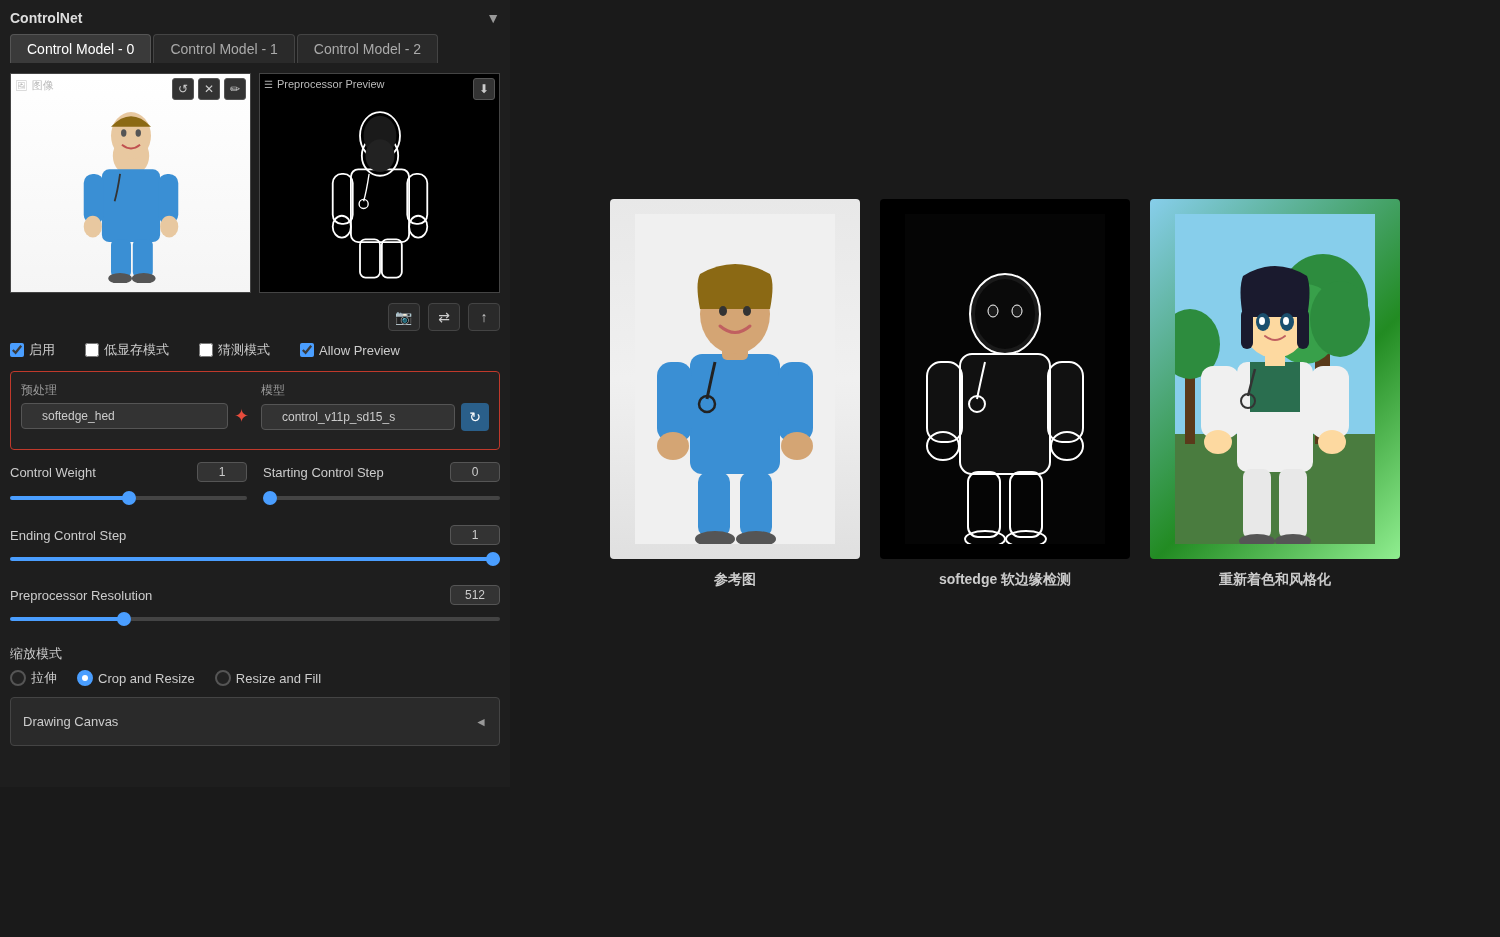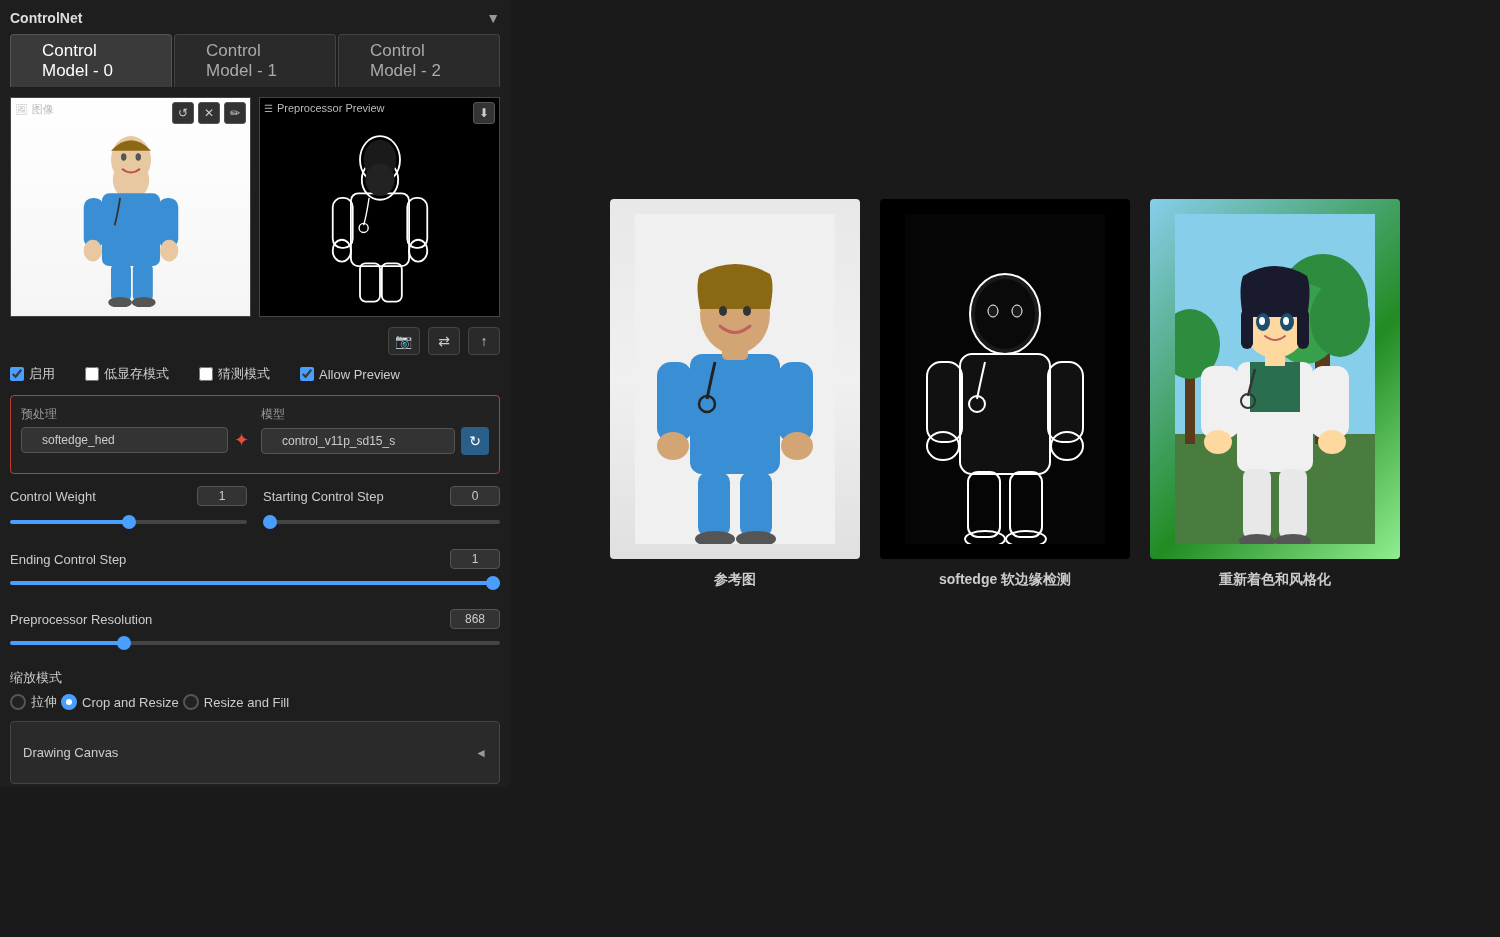--- a/index.html
+++ b/index.html
@@ -47,24 +47,24 @@
       font-size: 14px;
     }
 
     
     .tabs {
       display: flex;
       gap: 2px;
       margin-bottom: 10px;
     }
     .tab {
-      padding: 6px 31px;
+      padding: 6px 16px;
       border-radius: 4px 4px 0 0;
       cursor: pointer;
-      font-size: 17px;
+      font-size: 14px;
       border: 1px solid #444;
       border-bottom: none;
       background: #2a2a2a;
       color: #aaa;
     }
     .tab.active {
       background: #3a3a3a;
       color: #fff;
       border-color: #555;
     }
@@ -267,21 +267,21 @@
     .zoom-section {
       margin-bottom: 10px;
     }
     .zoom-label {
       font-size: 13px;
       color: #ccc;
       margin-bottom: 6px;
     }
     .zoom-options {
       display: flex;
-      gap: 4px;
+      gap: 20px;
       align-items: center;
     }
     .radio-option {
       display: flex;
       align-items: center;
       gap: 5px;
       cursor: pointer;
     }
     .radio-circle {
       width: 16px;
@@ -309,21 +309,21 @@
     }
 
     
     .drawing-canvas-bar {
       display: flex;
       align-items: center;
       justify-content: space-between;
       background: #2a2a2a;
       border: 1px solid #444;
       border-radius: 4px;
-      padding: 23px 12px;
+      padding: 16px 12px;
       cursor: pointer;
     }
     .drawing-canvas-label {
       font-size: 13px;
       color: #ccc;
     }
     .drawing-canvas-arrow {
       color: #999;
       font-size: 12px;
     }
@@ -600,21 +600,21 @@
       <div class="slider-row">
         <span class="slider-label">Ending Control Step</span>
         <span class="slider-value">1</span>
       </div>
       <input type="range" min="0" max="1" step="0.01" value="1" style="--fill: 100%; width: 100%; background: linear-gradient(to right, rgb(74, 158, 255) 100%, rgb(68, 68, 68) 100%);" class="full-slider-track">
     </div>
 
     <div class="slider-section">
       <div class="slider-row">
         <span class="slider-label">Preprocessor Resolution</span>
-        <span class="slider-value">868</span>
+        <span class="slider-value">512</span>
       </div>
       <input type="range" min="64" max="2048" step="8" value="512" style="--fill: 22.58064516129032%; width: 100%; background: linear-gradient(to right, rgb(74, 158, 255) 22.5806%, rgb(68, 68, 68) 22.5806%);" class="full-slider-track">
     </div>
 
     <div class="zoom-section">
       <div class="zoom-label">缩放模式</div>
       <div class="zoom-options">
 
         <label class="radio-option">
           <div class="radio-circle"></div>

